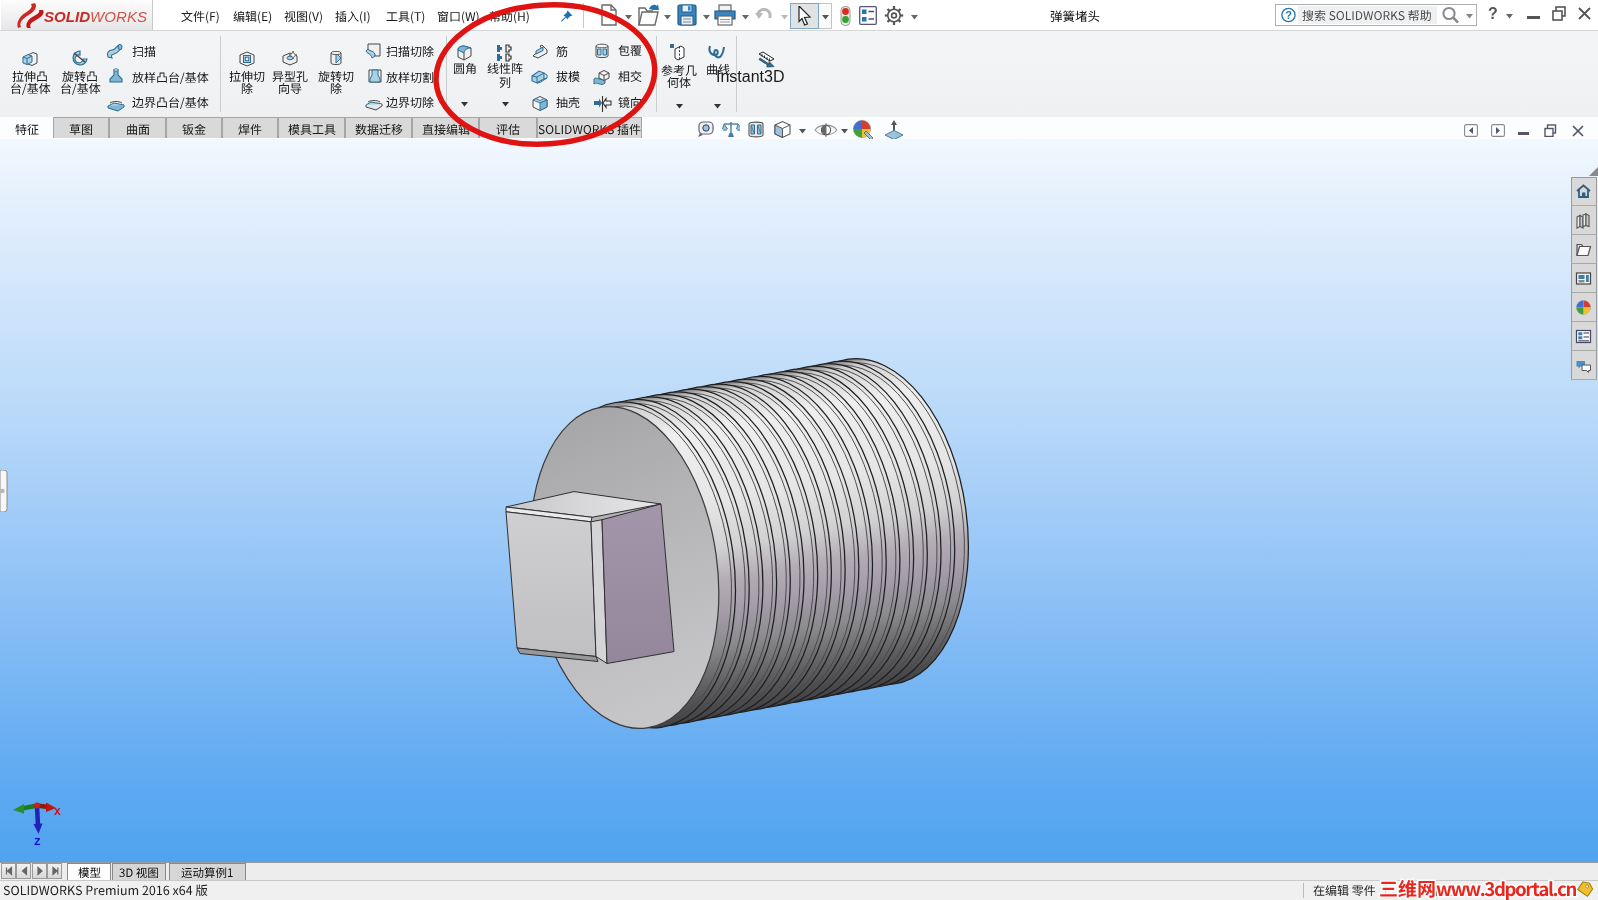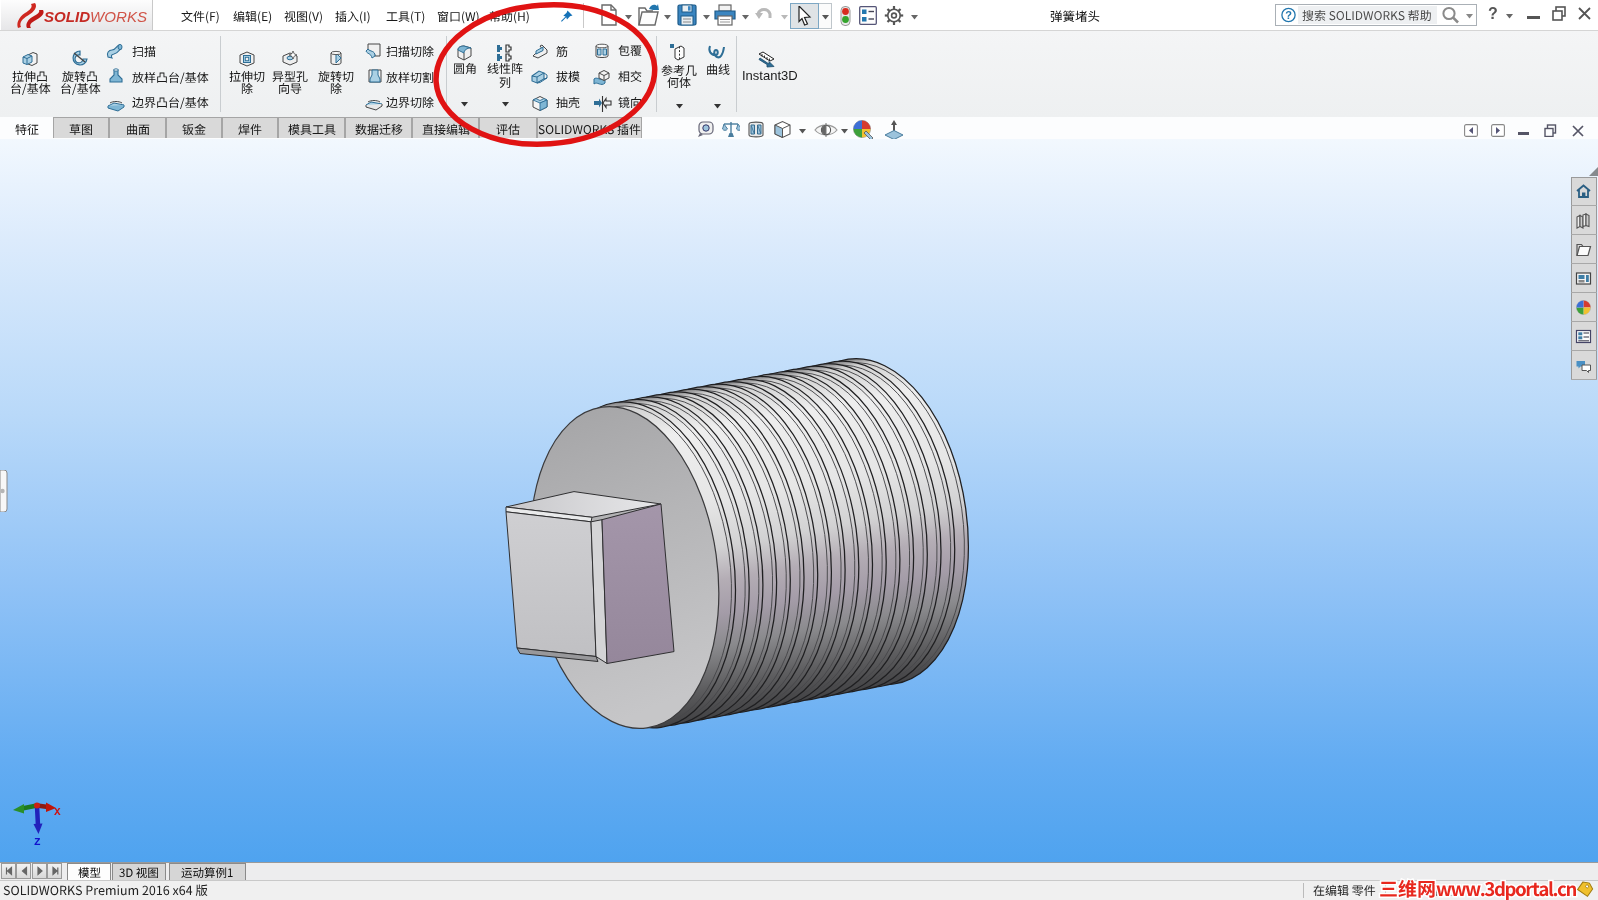--- a/index.html
+++ b/index.html
@@ -373,21 +373,21 @@
       <svg class="icon" style="left:757px;top:18.5px" width="20" height="20" viewBox="0 0 20 20">
         <path d="M2 4 L6 2 L17 9 L13 11 Z" fill="#fff" stroke="#222" stroke-width="1"></path>
         <g stroke="#222" stroke-width="0.9">
           <line x1="5" y1="4" x2="5" y2="6.5"></line>
           <line x1="7.5" y1="5.5" x2="7.5" y2="8"></line>
           <line x1="10" y1="7" x2="10" y2="9.5"></line>
           <line x1="12.5" y1="8.5" x2="12.5" y2="11"></line>
         </g>
         <path d="M3 8 L12 14 L12 11.5 L17 16.5 L10 17 L10 14.5 L2 9.5 Z" fill="#2e6e96" stroke="#1a4a68" stroke-width="0.8"></path>
       </svg>
-      <div class="abs" style="left:742px;top:37px;font-size:13px;color:#1a1a1a">Instant3D</div>
+      <div class="abs" style="left:716px;top:37px;font-size:16px;color:#1a1a1a">Instant3D</div>
     </div>
     <div id="tabrow"></div>
     <div class="abs" style="left:0px;top:117px;width:53px;height:22px;background:#fcfdfe"></div>
     <svg style="position:absolute;left:14.5px;top:133.5px;overflow:visible" width="1" height="1">
       <path d="M5.5 -2.5C6.1 -2 6.7 -1.1 7 -0.6L7.7 -1C7.4 -1.6 6.7 -2.4 6.2 -3ZM7.7 -10.1V-8.8H5.4V-7.9H7.7V-6.4H4.7V-5.6H9.2V-4.2H4.9V-3.3H9.2V-0.2C9.2 0 9.1 0.1 8.9 0.1C8.7 0.1 8.1 0.1 7.4 0.1C7.5 0.3 7.6 0.7 7.6 1C8.5 1 9.2 0.9 9.5 0.8C9.9 0.7 10 0.4 10 -0.2V-3.3H11.4V-4.2H10V-5.6H11.5V-6.4H8.6V-7.9H10.9V-8.8H8.6V-10.1ZM1.2 -9.2C1.1 -7.7 0.8 -6.1 0.5 -5.1C0.6 -5 1 -4.8 1.2 -4.7C1.3 -5.3 1.5 -6 1.6 -6.7H2.5V-3.8C1.8 -3.6 1.1 -3.4 0.6 -3.2L0.8 -2.3L2.5 -2.9V1H3.4V-3.2L4.6 -3.6L4.6 -4.4L3.4 -4.1V-6.7H4.5V-7.6H3.4V-10.1H2.5V-7.6H1.8C1.8 -8.1 1.9 -8.5 1.9 -9Z M15 -10.1C14.5 -9.2 13.5 -8.2 12.5 -7.6C12.7 -7.4 12.9 -7 13 -6.8C14.1 -7.6 15.2 -8.7 15.8 -9.7ZM15.2 -7.4C14.6 -6.1 13.4 -4.9 12.4 -4.1C12.5 -3.9 12.8 -3.4 12.9 -3.2C13.3 -3.6 13.7 -4 14.1 -4.5V1H15V-5.6C15.4 -6.1 15.8 -6.6 16 -7.1ZM17 -6V-0.2H15.8V0.6H23.5V-0.2H20.5V-4.1H23V-4.9H20.5V-8.3H23.2V-9.2H16.6V-8.3H19.6V-0.2H17.9V-6Z" fill="#1a1a1a"></path>
     </svg>
     <div class="tb" style="left:53px;width:56px"></div>
     <svg style="position:absolute;left:69.0px;top:133.5px;overflow:visible" width="1" height="1">
       <path d="M2.9 -4.8H9V-3.7H2.9ZM2.9 -6.5H9V-5.5H2.9ZM2.1 -7.2V-3H5.5V-1.8H0.7V-1H5.5V0.9H6.4V-1H11.4V-1.8H6.4V-3H10V-7.2ZM0.7 -9.2V-8.4H3.5V-7.5H4.4V-8.4H7.6V-7.5H8.5V-8.4H11.3V-9.2H8.5V-10.1H7.6V-9.2H4.4V-10.1H3.5V-9.2Z M16.5 -3.3C17.5 -3.1 18.7 -2.7 19.4 -2.4L19.7 -3C19.1 -3.3 17.8 -3.7 16.9 -3.9ZM15.3 -1.8C17 -1.6 19 -1.1 20.2 -0.7L20.6 -1.4C19.4 -1.8 17.3 -2.3 15.7 -2.4ZM13 -9.6V1H13.9V0.5H22.1V1H23V-9.6ZM13.9 -0.3V-8.7H22.1V-0.3ZM17 -8.5C16.4 -7.5 15.3 -6.6 14.3 -6C14.5 -5.8 14.8 -5.6 14.9 -5.4C15.3 -5.7 15.7 -6 16 -6.3C16.4 -5.9 16.8 -5.5 17.3 -5.2C16.3 -4.7 15.2 -4.4 14.1 -4.2C14.2 -4 14.4 -3.6 14.5 -3.4C15.7 -3.7 17 -4.1 18.1 -4.8C19.1 -4.2 20.2 -3.8 21.4 -3.6C21.5 -3.8 21.7 -4.1 21.9 -4.2C20.8 -4.4 19.8 -4.8 18.8 -5.2C19.7 -5.8 20.5 -6.5 21 -7.3L20.5 -7.6L20.3 -7.5H17.2C17.4 -7.8 17.6 -8 17.7 -8.2ZM16.5 -6.8 16.6 -6.8H19.7C19.3 -6.4 18.7 -6 18.1 -5.6C17.5 -5.9 16.9 -6.3 16.5 -6.8Z" fill="#1a1a1a"></path>
     </svg>

